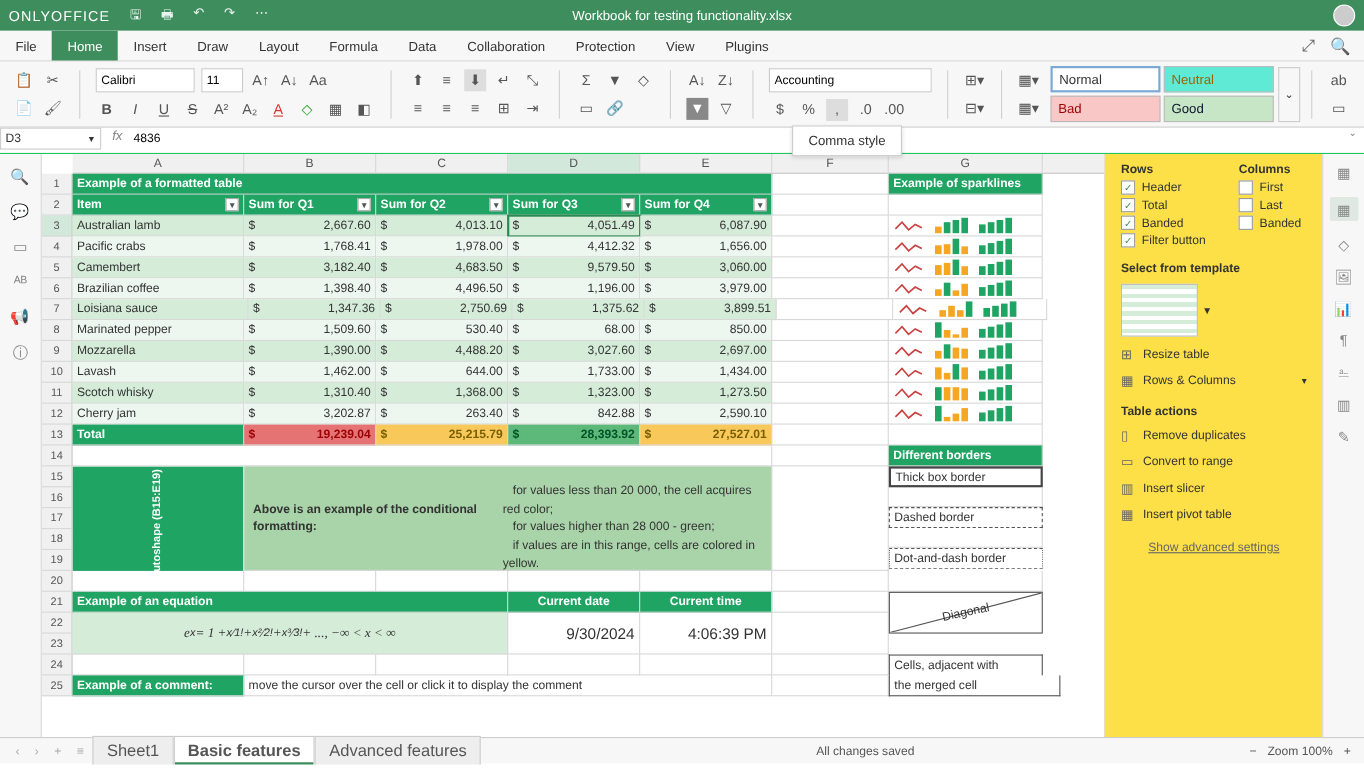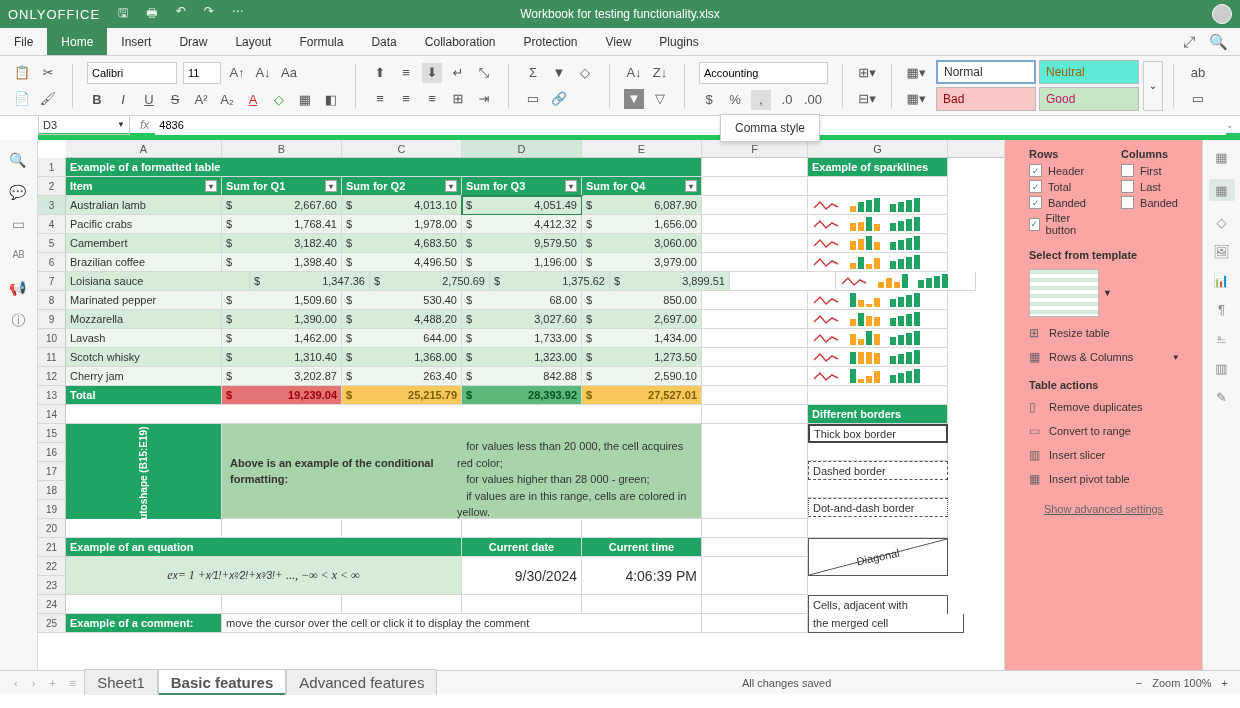--- a/index.html
+++ b/index.html
@@ -14,31 +14,31 @@
 .menu-bar .mitem{padding:0 14px;height:100%;display:flex;align-items:center;cursor:pointer}
 .menu-bar .mitem.active{background:#3e8e5d;color:#fff}
 .menu-bar .tail{margin-left:auto;display:flex;gap:14px;padding-right:12px;font-size:15px;color:#666}
 .ribbon{height:60px;background:#f7f7f7;border-bottom:1px solid #cfcfcf;display:flex;align-items:center;padding:4px 8px;gap:6px;position:relative}
 .rgroup{display:flex;flex-direction:column;gap:6px;padding:2px 4px}
 .rrow{display:flex;gap:6px;align-items:center}
 .sep{width:1px;height:44px;background:#d0d0d0;margin:0 4px}
 .ibtn{width:20px;height:20px;display:flex;align-items:center;justify-content:center;cursor:pointer;color:#555;font-size:13px}
 .font-sel{border:1px solid #ccc;background:#fff;height:22px;width:90px;padding:0 4px;font-size:11px}
 .size-sel{border:1px solid #ccc;background:#fff;height:22px;width:38px;padding:0 4px;font-size:11px}
-.style-sel{border:1px solid #ccc;background:#fff;height:22px;width:129px;padding:0 4px;font-size:11px}
+.style-sel{border:1px solid #ccc;background:#fff;height:22px;width:148px;padding:0 4px;font-size:11px}
 .style-box{width:100px;height:24px;border:1px solid #bbb;padding:2px 6px;font-size:12px;display:flex;align-items:center}
 .sb-normal{background:#fff;border:2px solid #7aa9d6}
 .sb-neutral{background:#5eead4;color:#9c6500}
 .sb-bad{background:#f9c7c5;color:#9c0006}
-.sb-good{background:#c6e6c6;color:#be185d}
+.sb-good{background:#c6e6c6;color:#0f172a}
 .styles-wrap{display:flex;gap:4px;align-items:center}
 .styles-grid{display:grid;grid-template-columns:1fr 1fr;gap:3px}
 .chev-box{width:20px;height:50px;border:1px solid #ccc;display:flex;align-items:center;justify-content:center;font-size:10px}
 .tooltip{position:absolute;top:58px;left:720px;background:#fff;border:1px solid #ccc;padding:6px 14px;font-size:12px;box-shadow:0 2px 4px rgba(0,0,0,.15);z-index:10}
-.formula-bar{height:24px;border-bottom:7px solid #22c55e;display:flex;align-items:center;background:#fff;margin-left:38px}
+.formula-bar{height:24px;border-bottom:1px solid #22c55e;display:flex;background:#fff;}
 .name-box{width:92px;height:20px;border:1px solid #ccc;padding:0 4px;font-size:11px;display:flex;align-items:center;justify-content:space-between;margin-right:4px}
 .fx{font-style:italic;color:#888;padding:0 6px;font-size:12px}
 .fbar-input{flex:1;border:none;height:20px;font-size:11px;padding:0 4px}
 .fbar-drop{width:14px;color:#888;font-size:9px;padding-right:4px}
 .main{display:flex;height:530px}
 .left-tools{width:38px;background:#f7f7f7;border-right:1px solid #d8d8d8;display:flex;flex-direction:column;align-items:center;gap:16px;padding-top:12px;color:#888;font-size:14px}
 .sheet-area{flex:1;display:flex;overflow:hidden;min-width:0}
 .grid-wrap{flex:1;overflow:hidden;position:relative}
 .col-heads{display:flex;height:18px;background:#f0f0f0;border-bottom:1px solid #c8c8c8;font-size:11px;color:#555;margin-left:28px}
 .col-heads div{border-right:1px solid #d8d8d8;text-align:center;line-height:18px}
@@ -66,21 +66,21 @@
 .note-box{background:#a9d4a9;color:#333;font-size:11px;padding:4px 8px;line-height:1.5}
 .note-box b{font-weight:bold}
 .eqbox{background:#d5ecd9;font-size:12px;display:flex;align-items:center;justify-content:center;font-style:italic;font-family:'Times New Roman',serif}
 .spark{display:flex;gap:2px;align-items:flex-end;height:14px;padding:0 2px}
 .sbar{width:6px;background:#f5a623}
 .sbar.g{background:#1fa463}
 .sline{stroke:#c94141;stroke-width:1.5;fill:none}
 .bord-thick{border:2.5px solid #444!important}
 .bord-dash{border:1.5px dashed #555!important}
 .bord-dotdash{border-top:1.5px dashed #555!important;border-bottom:1.5px dashed #555!important;border-left:1.5px dotted #555!important;border-right:1.5px dotted #555!important}
-.right-panel{width:198px;background:#fca5a5;border-left:1px solid #d8d8d8;padding:8px 24px;font-size:11px;color:#333;overflow-y:auto}
+.right-panel{width:198px;background:#fde047;border-left:1px solid #d8d8d8;padding:8px 14px;font-size:11px;color:#333;overflow-y:auto}
 .right-panel h4{font-size:11px;font-weight:bold;margin-bottom:4px}
 .chk-row{display:flex;align-items:center;gap:6px;margin:3px 0}
 .chk{width:13px;height:13px;border:1px solid #999;background:#fff;display:flex;align-items:center;justify-content:center;font-size:9px;color:#3e8e5d}
 .chk.on::after{content:"✓"}
 .rp-cols{display:flex;gap:30px}
 .tmpl-box{width:70px;height:48px;border:1px solid #bbb;background:#fff;margin:4px 0;background-image:repeating-linear-gradient(#d5ecd9 0 4px,#fff 4px 8px);position:relative}
 .tmpl-wrap{display:flex;align-items:center;gap:4px}
 .rp-link{display:flex;align-items:center;gap:6px;padding:5px 0;cursor:pointer}
 .rp-link .ic{width:14px;font-size:12px;color:#666}
 .rp-sec-title{font-weight:bold;margin:10px 0 4px}
@@ -504,21 +504,21 @@
                   <div class="spark">
                     <div class="sbar g" style="height:8px"></div>
                     <div class="sbar g" style="height:10px"></div>
                     <div class="sbar g" style="height:12px"></div>
                     <div class="sbar g" style="height:14px"></div>
                   </div>
                 </div>
               </div>
             </div>
             <div class="row">
-              <div class="cell band-a" style="width: 184px;">Loisiana sauce</div>
+              <div class="cell band-a" style="width: 160px;">Loisiana sauce</div>
               <div class="cell band-a money" style="width: 120px;">
                 <span class="sym">$</span>
                 <span class="val">1,347.36</span>
               </div>
               <div class="cell band-a money" style="width: 120px;">
                 <span class="sym">$</span>
                 <span class="val">2,750.69</span>
               </div>
               <div class="cell band-a money" style="width: 120px;">
                 <span class="sym">$</span>

